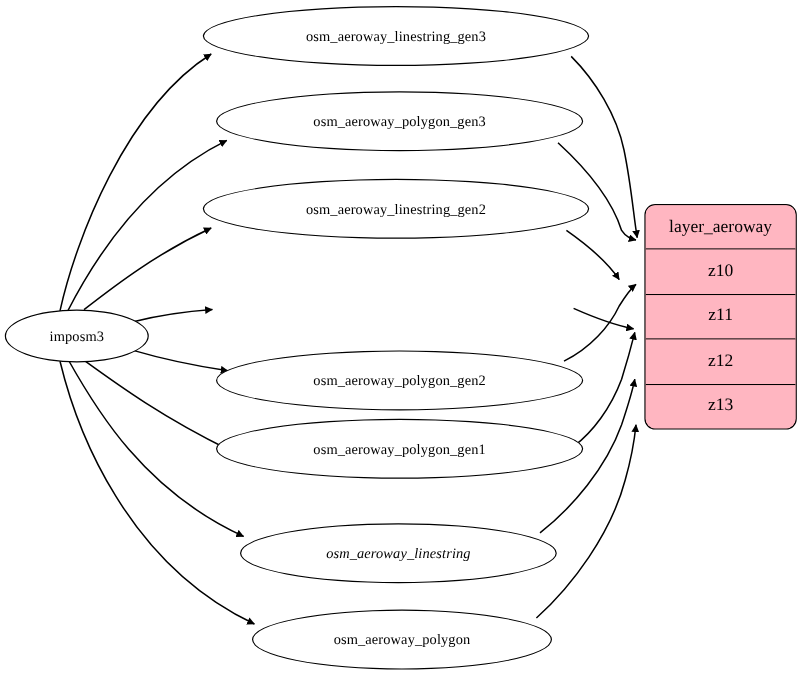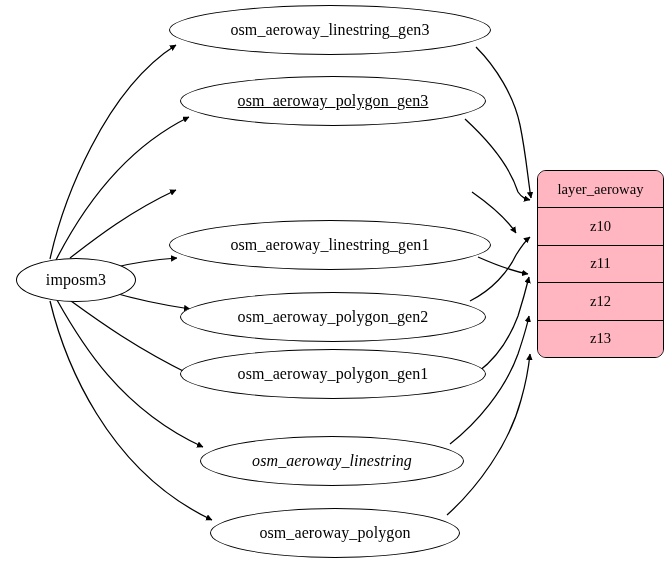--- a/index.html
+++ b/index.html
@@ -29,21 +29,21 @@
     border-radius: 50%;
     background: #ffffff;
     box-sizing: border-box;
     display: flex;
     align-items: center;
     justify-content: center;
     z-index: 2;
   }
   .node-label {
     font-family: "Liberation Serif", "DejaVu Serif", serif;
-    font-size: 16px;
+    font-size: 12px;
     color: #000000;
     white-space: nowrap;
     letter-spacing: 0.1px;
   }
   #record-table {
     position: absolute;
     left: 537px;
     top: 170px;
     width: 127px;
     height: 188px;
@@ -101,36 +101,36 @@
       <path d="M 465,119 C 489,141 510,167 518,192 C 522,198 526,199 530,200"></path>
       <path d="M 472,192 C 492,206 508,221 516,233"></path>
       <path d="M 470,301 C 492,290 508,272 516,255 C 521,247 525,241 530,237"></path>
       <path d="M 478,257 C 496,265 512,271 528,274"></path>
       <path d="M 478,372 C 494,360 509,340 518,316 C 523,300 527,285 529,277"></path>
       <path d="M 450,444 C 477,423 505,390 518,354 C 523,339 527,326 529,316"></path>
       <path d="M 447,515 C 477,488 509,445 521,400 C 527,379 529,364 530,354"></path>
     </g>
   </svg>
 
-  <div class="node-ellipse" style="left:16px; top:258px; width:120px; height:44px;">
+  <div class="node-ellipse" style="left:4px; top:258px; width:120px; height:44px;">
     <span class="node-label">imposm3</span>
   </div>
 
   <div class="node-ellipse" style="left:169px; top:5px; width:322px; height:50px;">
     <span class="node-label">osm_aeroway_linestring_gen3</span>
   </div>
 
-  <div class="node-ellipse" style="left:180px; top:76px; width:306px; height:50px;text-decoration:underline;">
+  <div class="node-ellipse" style="left:180px; top:76px; width:306px; height:50px;">
     <span class="node-label">osm_aeroway_polygon_gen3</span>
   </div>
 
+  <div class="node-ellipse" style="left:169px; top:149px; width:322px; height:50px;">
+    <span class="node-label">osm_aeroway_linestring_gen2</span>
+  </div>
 
-  <div class="node-ellipse" style="left:169px; top:220px; width:322px; height:50px;">
-    <span class="node-label">osm_aeroway_linestring_gen1</span>
-  </div>
 
   <div class="node-ellipse" style="left:180px; top:292px; width:306px; height:50px;">
     <span class="node-label">osm_aeroway_polygon_gen2</span>
   </div>
 
   <div class="node-ellipse" style="left:180px; top:349px; width:306px; height:50px;">
     <span class="node-label">osm_aeroway_polygon_gen1</span>
   </div>
 
   <div class="node-ellipse" style="left:200px; top:436px; width:264px; height:50px;font-style:italic;">

